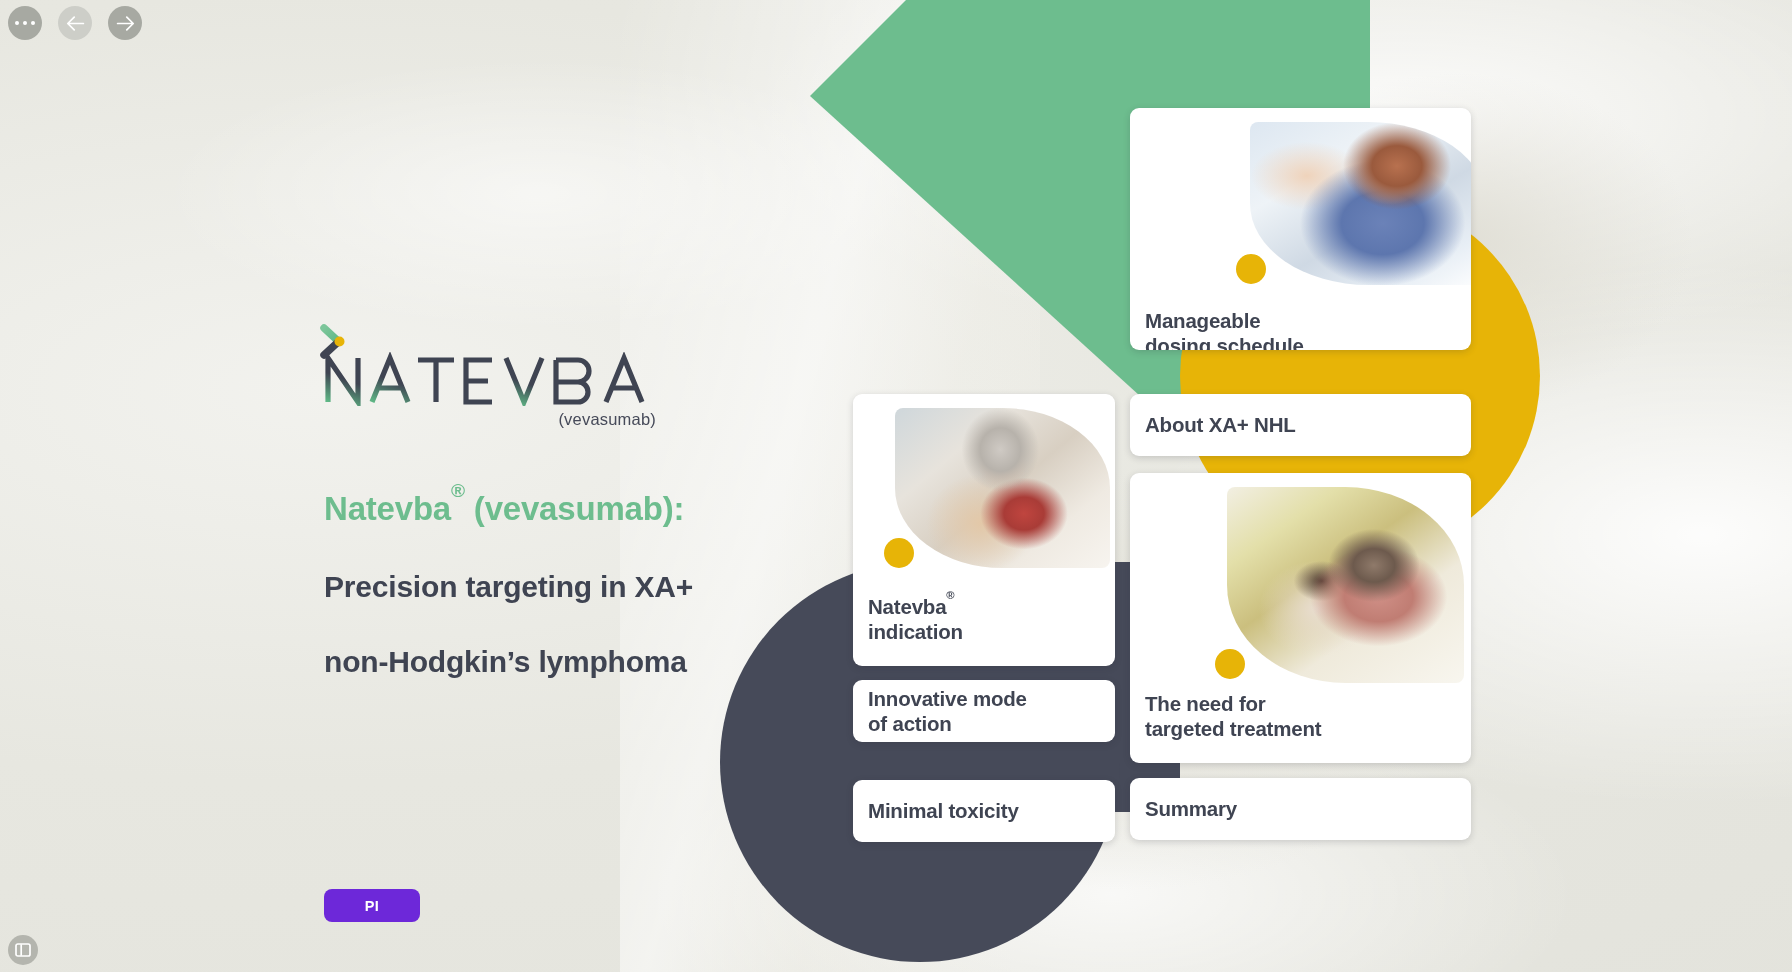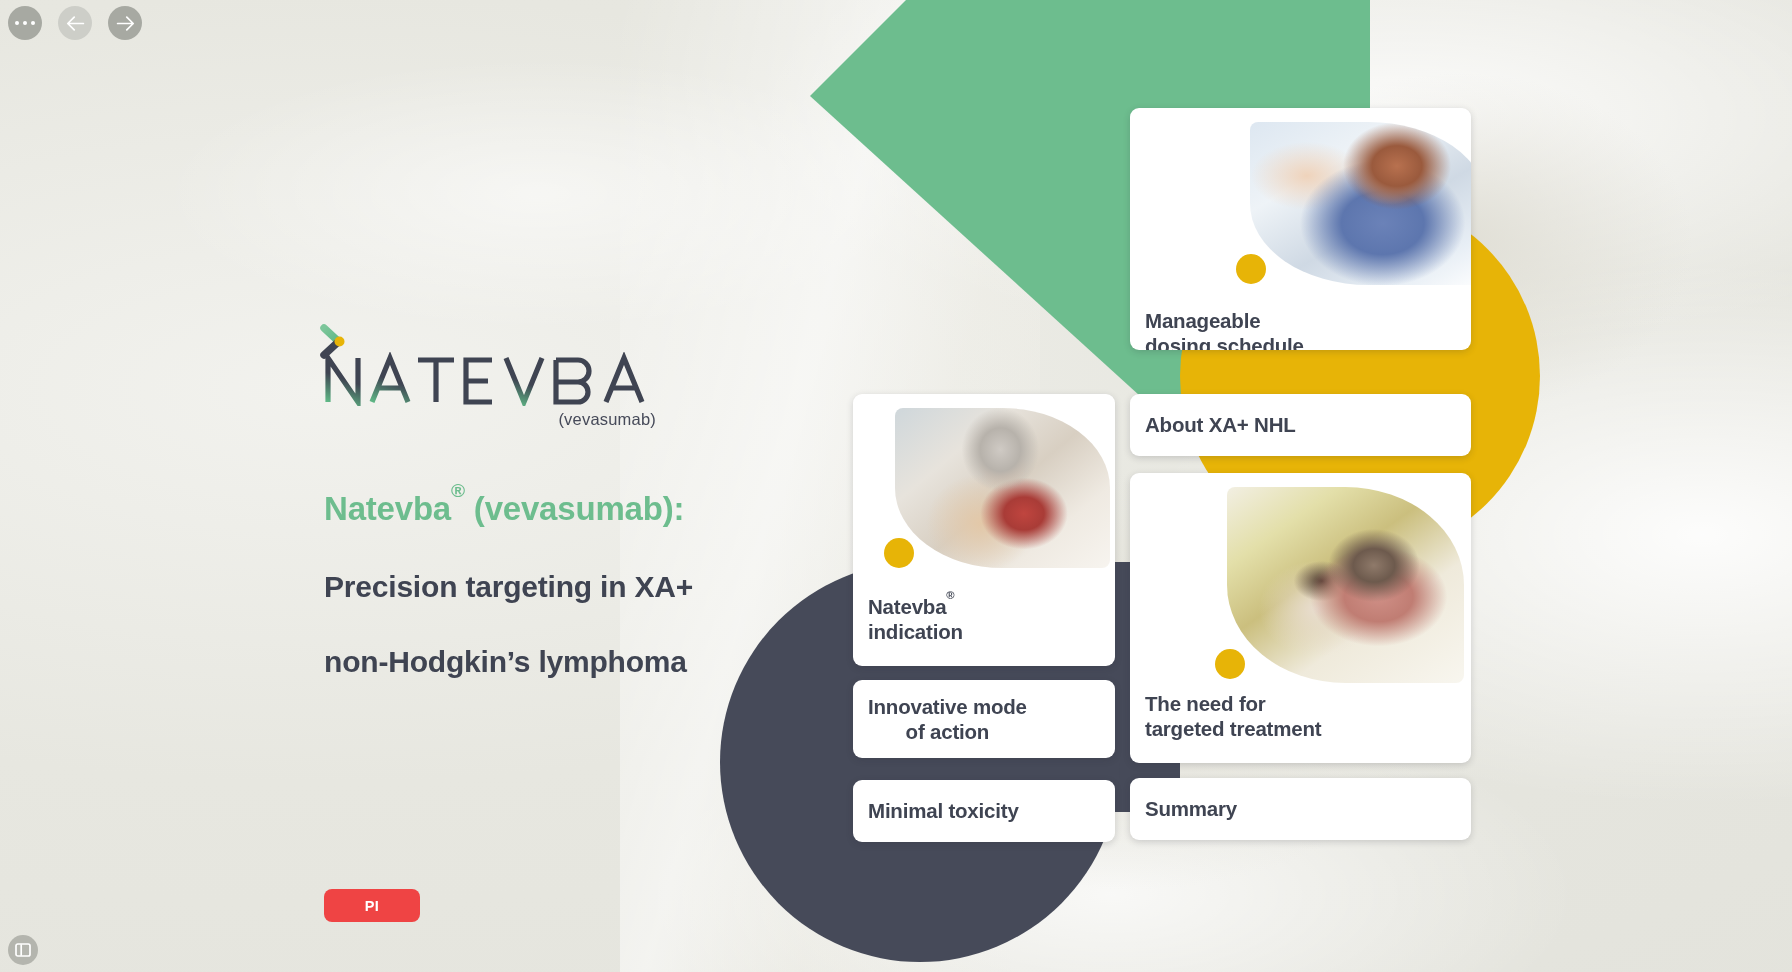--- a/index.html
+++ b/index.html
@@ -99,21 +99,21 @@
   }
   .headline .l1 sup { font-size: .58em; top: -.55em; position: relative; font-weight: 700; }
   .headline .l2 {
     font-size: 30px; font-weight: 700; color: #3f4452;
     line-height: 1.32; letter-spacing: -.2px; margin-top: 36px;
   }
 
   .pi-btn {
     position: absolute; left: 0; top: 889px;
     width: 96px; height: 33px; border-radius: 8px;
-    background: #ef4444; color: #fff; border: none; cursor: pointer;
+    background: #6d28d9; color: #fff; border: none; cursor: pointer;
     font-size: 14.5px; font-weight: 600; letter-spacing: .3px;
     display: flex; align-items: center; justify-content: center;
   }
 
   
   .cards { position: absolute; left: 853px; top: 0; width: 620px; height: 972px; z-index: 30; }
   .card {
     position: absolute; background: #fff; border-radius: 9px;
     box-shadow: 0 2px 7px rgba(40,40,50,.18);
     overflow: hidden;
@@ -135,21 +135,21 @@
     position: absolute; width: 30px; height: 30px; border-radius: 50%;
     background: #e7b407;
   }
 
   
   #card-exceptional { left: 0;   top: 108px; width: 262px; height: 272px; }
   #card-dosing      { left: 277; }
   #card-dosing      { left: 277px; top: 108px; width: 341px; height: 242px; }
   #card-about       { left: 277px; top: 394px; width: 341px; height: 62px; }
   #card-indication  { left: 0;   top: 394px; width: 262px; height: 272px; }
-  #card-moa         { left: 0;   top: 680px; width: 262px; height: 78px; text-align: center; }
+  #card-moa         { left: 0;   top: 680px; width: 262px; height: 62px; }
   #card-toxicity    { left: 0;   top: 780px; width: 262px; height: 62px; }
   #card-need        { left: 277px; top: 473px; width: 341px; height: 290px; }
   #card-summary     { left: 277px; top: 778px; width: 341px; height: 62px; }
 
   .card.text-only .title { top: 50%; transform: translateY(-50%); }
   .card.two-line .title { top: 50%; transform: translateY(-50%); }
 
   
   #ph-exceptional { left: 14px; top: 14px; width: 215px; height: 160px; }
   #ph-dosing      { left: 120px; top: 14px; width: 237px; height: 163px; }

